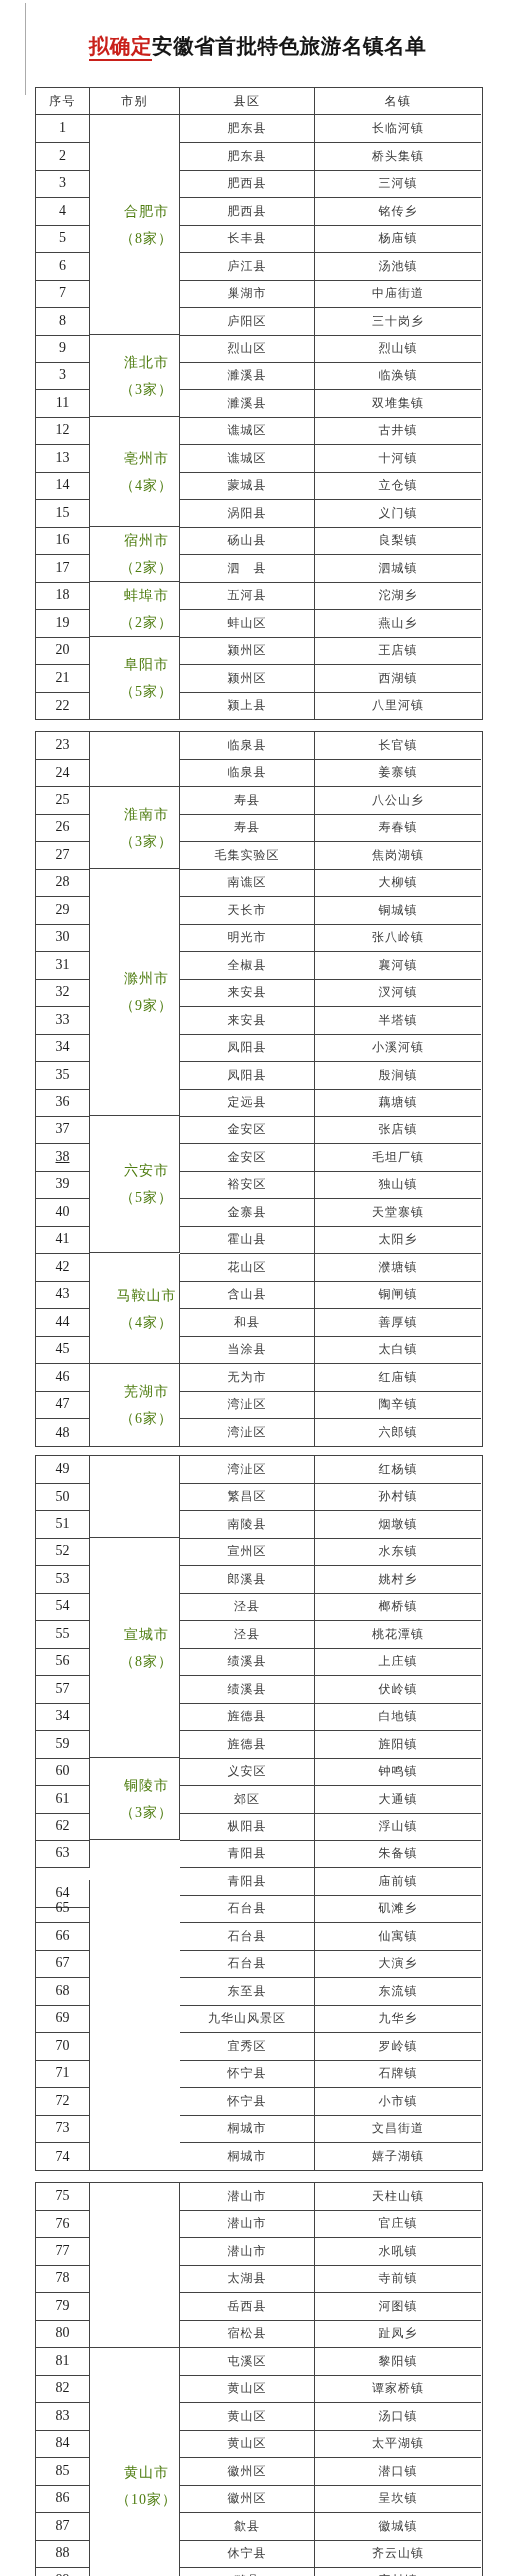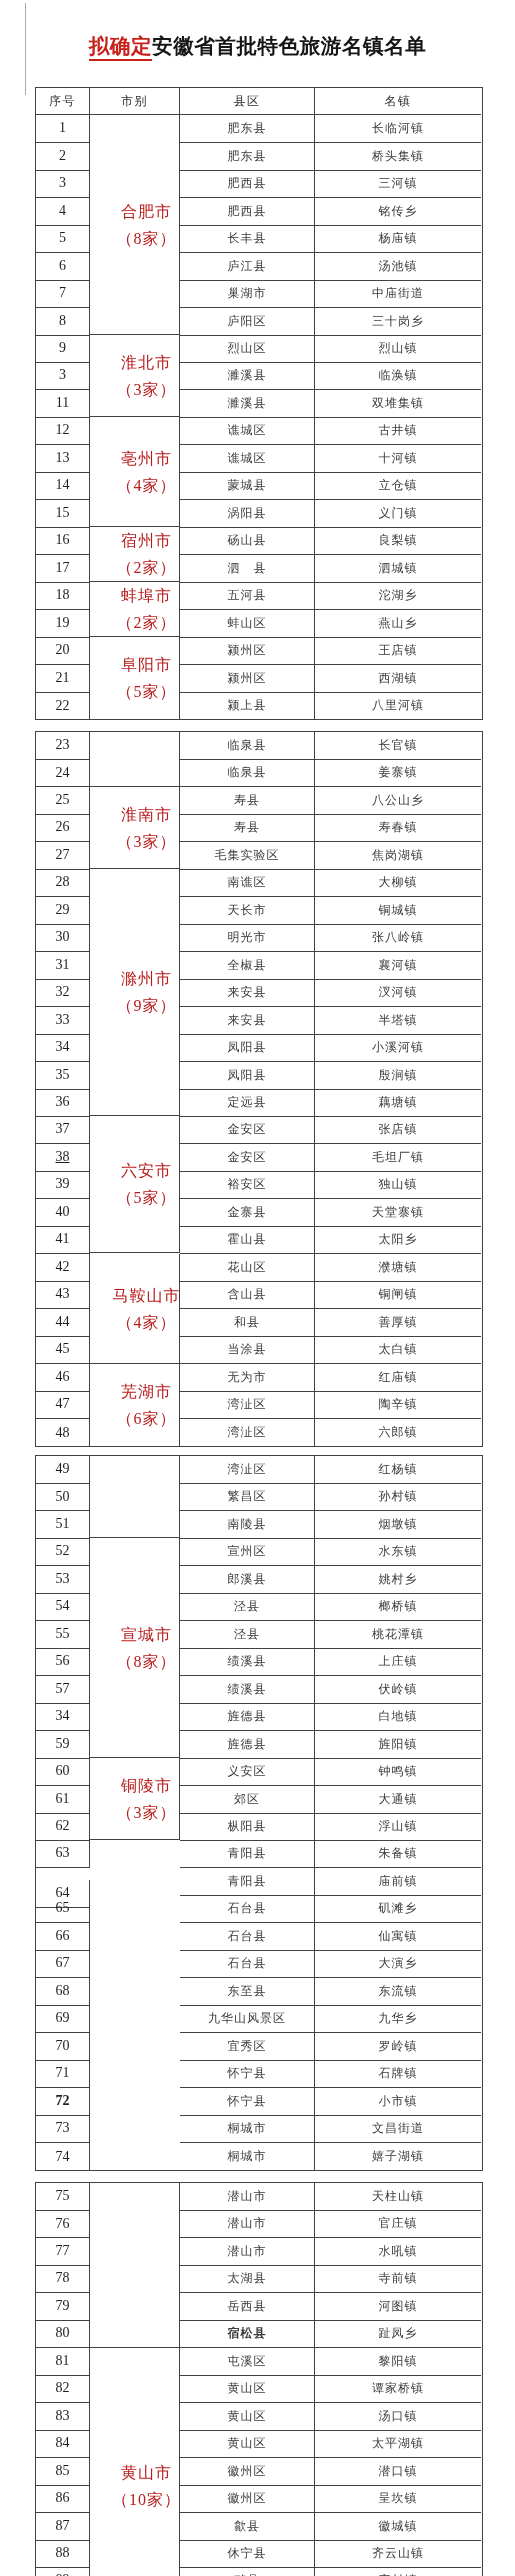--- a/index.html
+++ b/index.html
@@ -10,21 +10,21 @@
                 font-weight: 700; font-size: 20.6px; letter-spacing: 0.5px; color: #161616; white-space: nowrap; }
   .title-red { color: #c9201a; border-bottom: 2.1px solid #c9201a; padding-bottom: 1.5px; }
   #table-root { position: absolute; left: 0; top: 0; width: 515px; height: 2636px; }
   .segment { position: absolute; box-sizing: border-box; background: #ffffff; border: 1px solid #424242; }
   .cell { position: absolute; box-sizing: border-box; display: flex; align-items: center; justify-content: center;
           overflow: hidden; }
   .cn   { font-size: 12px; color: #3b3b3b; letter-spacing: 1px; }
   .hd   { font-size: 12px; color: #2f2f2f; letter-spacing: 1.5px; }
   .num  { font-size: 14px; color: #1e1e1e; letter-spacing: 0; }
   .city-cell { flex-direction: column; justify-content: center; }
-  .city-line { line-height: 27px; font-size: 16px; color: #b91c1c; letter-spacing: 1px; white-space: nowrap; margin-left: 24px; }
+  .city-line { line-height: 27px; font-size: 14px; color: #4d7c0f; letter-spacing: 1px; white-space: nowrap; margin-left: 24px; }
 </style>
 </head>
 <body>
 
 <div class="artifact-line"></div>
 
 <div class="page-title"><span class="title-red">拟确定</span><span>安徽省首批特色旅游名镇名单</span></div>
 
 <div id="table-root">
     <div class="segment" style="left: 35px; top: 87px; width: 448px; height: 633px;">
@@ -287,21 +287,21 @@
       <div class="cell cn" style="left: 279px; top: 522px; width: 166px; height: 27.5px; border-bottom: 1px solid rgb(66, 66, 66);">东流镇</div>
       <div class="cell num" style="left: 0px; top: 549px; width: 54px; height: 27.5px; border-right: 1px solid rgb(66, 66, 66); border-bottom: 1px solid rgb(66, 66, 66);">69</div>
       <div class="cell cn" style="left: 144px; top: 549px; width: 135px; height: 27.5px; border-right: 1px solid rgb(66, 66, 66); border-bottom: 1px solid rgb(66, 66, 66);">九华山风景区</div>
       <div class="cell cn" style="left: 279px; top: 549px; width: 166px; height: 27.5px; border-bottom: 1px solid rgb(66, 66, 66);">九华乡</div>
       <div class="cell num" style="left: 0px; top: 577px; width: 54px; height: 27.5px; border-right: 1px solid rgb(66, 66, 66); border-bottom: 1px solid rgb(66, 66, 66);">70</div>
       <div class="cell cn" style="left: 144px; top: 577px; width: 135px; height: 27.5px; border-right: 1px solid rgb(66, 66, 66); border-bottom: 1px solid rgb(66, 66, 66);">宜秀区</div>
       <div class="cell cn" style="left: 279px; top: 577px; width: 166px; height: 27.5px; border-bottom: 1px solid rgb(66, 66, 66);">罗岭镇</div>
       <div class="cell num" style="left: 0px; top: 604px; width: 54px; height: 27.5px; border-right: 1px solid rgb(66, 66, 66); border-bottom: 1px solid rgb(66, 66, 66);">71</div>
       <div class="cell cn" style="left: 144px; top: 604px; width: 135px; height: 27.5px; border-right: 1px solid rgb(66, 66, 66); border-bottom: 1px solid rgb(66, 66, 66);">怀宁县</div>
       <div class="cell cn" style="left: 279px; top: 604px; width: 166px; height: 27.5px; border-bottom: 1px solid rgb(66, 66, 66);">石牌镇</div>
-      <div class="cell num" style="left: 0px; top: 632px; width: 54px; height: 27.5px; border-right: 1px solid rgb(66, 66, 66); border-bottom: 1px solid rgb(66, 66, 66); font-weight: bold;">72</div>
+      <div class="cell num" style="left: 0px; top: 632px; width: 54px; height: 27.5px; border-right: 1px solid rgb(66, 66, 66); border-bottom: 1px solid rgb(66, 66, 66);">72</div>
       <div class="cell cn" style="left: 144px; top: 632px; width: 135px; height: 27.5px; border-right: 1px solid rgb(66, 66, 66); border-bottom: 1px solid rgb(66, 66, 66);">怀宁县</div>
       <div class="cell cn" style="left: 279px; top: 632px; width: 166px; height: 27.5px; border-bottom: 1px solid rgb(66, 66, 66);">小市镇</div>
       <div class="cell num" style="left: 0px; top: 659px; width: 54px; height: 27.5px; border-right: 1px solid rgb(66, 66, 66); border-bottom: 1px solid rgb(66, 66, 66);">73</div>
       <div class="cell cn" style="left: 144px; top: 659px; width: 135px; height: 27.5px; border-right: 1px solid rgb(66, 66, 66); border-bottom: 1px solid rgb(66, 66, 66);">桐城市</div>
       <div class="cell cn" style="left: 279px; top: 659px; width: 166px; height: 27.5px; border-bottom: 1px solid rgb(66, 66, 66);">文昌街道</div>
       <div class="cell num" style="left: 0px; top: 687px; width: 54px; height: 27.5px; border-right: 1px solid rgb(66, 66, 66);">74</div>
       <div class="cell cn" style="left: 144px; top: 687px; width: 135px; height: 27.5px; border-right: 1px solid rgb(66, 66, 66);">桐城市</div>
       <div class="cell cn" style="left: 279px; top: 687px; width: 166px; height: 27.5px;">嬉子湖镇</div>
       <div class="cell city-cell" style="left: 54px; top: 0px; width: 90px; height: 82px; border-right: 1px solid rgb(66, 66, 66); border-bottom: 1px solid rgb(66, 66, 66);"></div>
       <div class="cell city-cell" style="left: 54px; top: 82px; width: 90px; height: 220px; border-right: 1px solid rgb(66, 66, 66); border-bottom: 1px solid rgb(66, 66, 66);">
@@ -323,21 +323,21 @@
       <div class="cell num" style="left: 0px; top: 55px; width: 54px; height: 27.5px; border-right: 1px solid rgb(66, 66, 66); border-bottom: 1px solid rgb(66, 66, 66);">77</div>
       <div class="cell cn" style="left: 144px; top: 55px; width: 135px; height: 27.5px; border-right: 1px solid rgb(66, 66, 66); border-bottom: 1px solid rgb(66, 66, 66);">潜山市</div>
       <div class="cell cn" style="left: 279px; top: 55px; width: 166px; height: 27.5px; border-bottom: 1px solid rgb(66, 66, 66);">水吼镇</div>
       <div class="cell num" style="left: 0px; top: 82px; width: 54px; height: 27.5px; border-right: 1px solid rgb(66, 66, 66); border-bottom: 1px solid rgb(66, 66, 66);">78</div>
       <div class="cell cn" style="left: 144px; top: 82px; width: 135px; height: 27.5px; border-right: 1px solid rgb(66, 66, 66); border-bottom: 1px solid rgb(66, 66, 66);">太湖县</div>
       <div class="cell cn" style="left: 279px; top: 82px; width: 166px; height: 27.5px; border-bottom: 1px solid rgb(66, 66, 66);">寺前镇</div>
       <div class="cell num" style="left: 0px; top: 110px; width: 54px; height: 27.5px; border-right: 1px solid rgb(66, 66, 66); border-bottom: 1px solid rgb(66, 66, 66);">79</div>
       <div class="cell cn" style="left: 144px; top: 110px; width: 135px; height: 27.5px; border-right: 1px solid rgb(66, 66, 66); border-bottom: 1px solid rgb(66, 66, 66);">岳西县</div>
       <div class="cell cn" style="left: 279px; top: 110px; width: 166px; height: 27.5px; border-bottom: 1px solid rgb(66, 66, 66);">河图镇</div>
       <div class="cell num" style="left: 0px; top: 137px; width: 54px; height: 27.5px; border-right: 1px solid rgb(66, 66, 66); border-bottom: 1px solid rgb(66, 66, 66);">80</div>
-      <div class="cell cn" style="left: 144px; top: 137px; width: 135px; height: 27.5px; border-right: 1px solid rgb(66, 66, 66); border-bottom: 1px solid rgb(66, 66, 66); font-weight: bold;">宿松县</div>
+      <div class="cell cn" style="left: 144px; top: 137px; width: 135px; height: 27.5px; border-right: 1px solid rgb(66, 66, 66); border-bottom: 1px solid rgb(66, 66, 66);">宿松县</div>
       <div class="cell cn" style="left: 279px; top: 137px; width: 166px; height: 27.5px; border-bottom: 1px solid rgb(66, 66, 66);">趾凤乡</div>
       <div class="cell num" style="left: 0px; top: 165px; width: 54px; height: 27.5px; border-right: 1px solid rgb(66, 66, 66); border-bottom: 1px solid rgb(66, 66, 66);">81</div>
       <div class="cell cn" style="left: 144px; top: 165px; width: 135px; height: 27.5px; border-right: 1px solid rgb(66, 66, 66); border-bottom: 1px solid rgb(66, 66, 66);">屯溪区</div>
       <div class="cell cn" style="left: 279px; top: 165px; width: 166px; height: 27.5px; border-bottom: 1px solid rgb(66, 66, 66);">黎阳镇</div>
       <div class="cell num" style="left: 0px; top: 192px; width: 54px; height: 27.5px; border-right: 1px solid rgb(66, 66, 66); border-bottom: 1px solid rgb(66, 66, 66);">82</div>
       <div class="cell cn" style="left: 144px; top: 192px; width: 135px; height: 27.5px; border-right: 1px solid rgb(66, 66, 66); border-bottom: 1px solid rgb(66, 66, 66);">黄山区</div>
       <div class="cell cn" style="left: 279px; top: 192px; width: 166px; height: 27.5px; border-bottom: 1px solid rgb(66, 66, 66);">谭家桥镇</div>
       <div class="cell num" style="left: 0px; top: 220px; width: 54px; height: 27.5px; border-right: 1px solid rgb(66, 66, 66); border-bottom: 1px solid rgb(66, 66, 66);">83</div>
       <div class="cell cn" style="left: 144px; top: 220px; width: 135px; height: 27.5px; border-right: 1px solid rgb(66, 66, 66); border-bottom: 1px solid rgb(66, 66, 66);">黄山区</div>
       <div class="cell cn" style="left: 279px; top: 220px; width: 166px; height: 27.5px; border-bottom: 1px solid rgb(66, 66, 66);">汤口镇</div>

